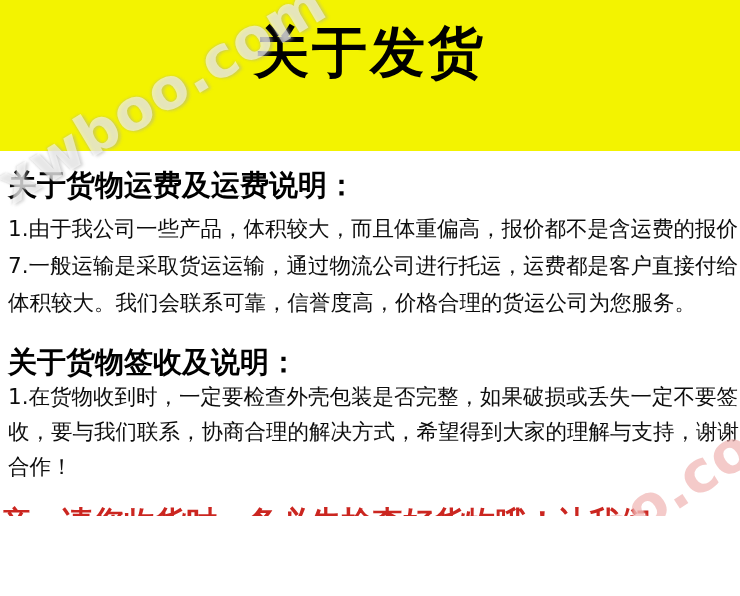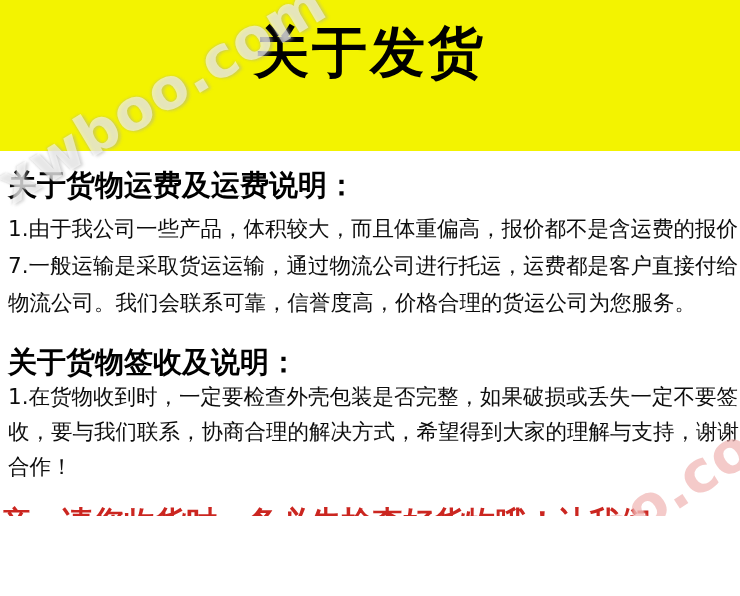--- a/index.html
+++ b/index.html
@@ -120,21 +120,21 @@
     <div class="banner-title">关于发货</div>
   </div>
 
   <div class="content">
 
     <div class="sec1">
       <div class="sec-heading">关于货物运费及运费说明：</div>
       <div class="sec-lines">
         <div class="body-line">1.由于我公司一些产品，体积较大，而且体重偏高，报价都不是含运费的报价。</div>
         <div class="body-line">7.一般运输是采取货运运输，通过物流公司进行托运，运费都是客户直接付给</div>
-        <div class="body-line">物流公司。我们会联系可靠，信誉度高，价格合理的货运公司为您服务。</div>
+        <div class="body-line">体积较大。我们会联系可靠，信誉度高，价格合理的货运公司为您服务。</div>
       </div>
     </div>
 
     <div class="sec2">
       <div class="sec-heading">关于货物签收及说明：</div>
       <div class="sec-lines">
         <div class="body-line">1.在货物收到时，一定要检查外壳包装是否完整，如果破损或丢失一定不要签</div>
         <div class="body-line">收，要与我们联系，协商合理的解决方式，希望得到大家的理解与支持，谢谢</div>
         <div class="body-line">合作！</div>
       </div>

